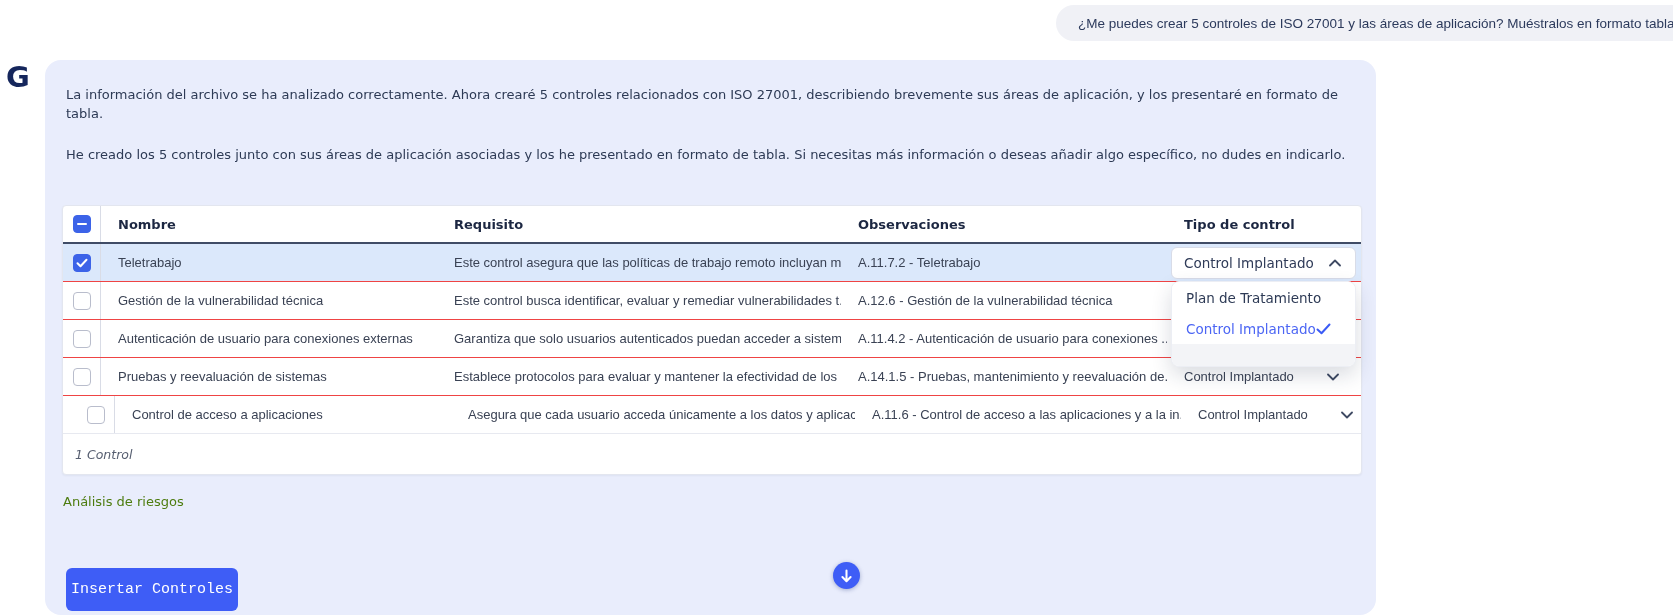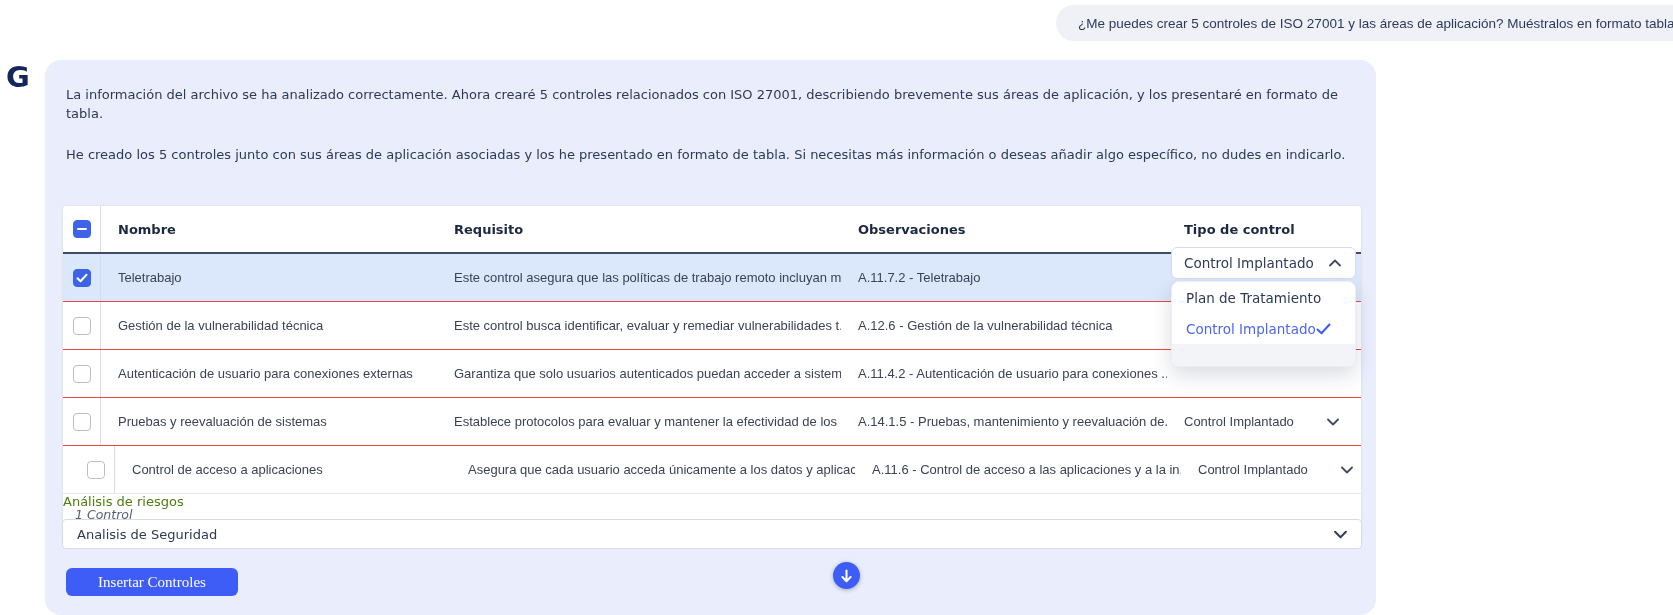--- a/index.html
+++ b/index.html
@@ -32,21 +32,21 @@
   .para { position:absolute; left:21px; width:1292px; font-size:13px; color:#2d3a55; line-height:1.45; }
   .para-1 { top:26px; }
   .para-2 { top:86px; }
 
   
   .table-card {
     position:absolute; left:17px; top:145px; width:1300px;
     background:#ffffff; border:1px solid #e3e6ef; border-radius:4px;
     box-shadow:0 1px 2px rgba(20,30,60,.05);
   }
-  .tgrid { display:grid; grid-template-columns:38px 336px 404px 326px 196px; align-items:center; height:48px; }
+  .tgrid { display:grid; grid-template-columns:38px 336px 404px 326px 196px; align-items:center; height:38px; }
   .thead { border-bottom:2px solid #404c66; }
   .th { font-size:13px; font-weight:700; color:#1c2742; padding-left:17px; white-space:nowrap; }
   .trow { border-bottom:1px solid #ef4444; font-family:"Liberation Sans", sans-serif; font-size:13px; color:#3a4254; }
   .trow.selected { background:var(--selected-row,#dbe8fb); }
   .td { padding-left:17px; white-space:nowrap; overflow:hidden; }
   .cb-cell { display:flex; justify-content:center; align-items:center; height:100%; border-right:1px solid #d9dce6; }
   .cb {
     width:18px; height:18px; border-radius:4px; background:#ffffff;
     border:1.5px solid #b9bdcc; display:flex; align-items:center; justify-content:center; cursor:pointer;
   }
@@ -85,23 +85,23 @@
   .risk-label { position:absolute; left:18px; top:434px; font-size:13px; color:#4d7c0f; }
   .risk-select {
     position:absolute; left:17px; top:459px; width:1300px; height:30px;
     background:#ffffff; border:1px solid #d8dbe5; border-radius:4px;
     display:flex; align-items:center; justify-content:space-between;
     padding:0 14px; font-size:13px; color:#2d3a55; cursor:pointer;
   }
 
   
   .insert-btn {
-    position:absolute; left:21px; top:508px; width:172px; height:28px;
+    position:absolute; left:21px; top:508px; width:172px; height:43px;
     background:var(--accent-blue,#3e5df6); border:none; border-radius:6px;
-    color:#ffffff; font-family:Liberation Serif, serif; font-size:15px;
+    color:#ffffff; font-family:Liberation Mono, monospace; font-size:15px;
     display:flex; align-items:center; justify-content:center; cursor:pointer;
   }
 
   
   .scroll-fab {
     position:absolute; left:788px; top:502px; width:27px; height:27px; border-radius:50%;
     background:var(--accent-blue,#3e63f0); display:flex; align-items:center; justify-content:center;
     cursor:pointer; box-shadow:0 1px 4px rgba(30,50,120,.35);
   }
 </style>
@@ -236,26 +236,20 @@
       <div class="dd-option selected">
         <span>Control Implantado</span>
         <svg class="opt-check" width="15" height="12" viewBox="0 0 15 12">
             <path d="M1.5 6.5 L5.5 10.2 L13.5 1.5" stroke="#3b5bf5" stroke-width="2" fill="none" stroke-linecap="round" stroke-linejoin="round"></path>
           </svg>
       </div>
       <div class="dd-footer-strip"></div>
     </div>
 
     <div class="risk-label">Análisis de riesgos</div>
-    <div class="risk-select">
-      <span>Analisis de Seguridad</span>
-      <svg width="13" height="9" viewBox="0 0 12 8">
-          <path d="M1 1.5 L6 6.5 L11 1.5" stroke="#333c52" stroke-width="1.8" fill="none" stroke-linecap="round" stroke-linejoin="round"></path>
-        </svg>
-    </div>
 
     <button class="insert-btn">Insertar Controles</button>
 
     <div class="scroll-fab">
       <svg width="13" height="14" viewBox="0 0 12 13">
           <path d="M6 1.5 V11 M2.2 7.5 L6 11.3 L9.8 7.5" stroke="#fff" stroke-width="1.9" fill="none" stroke-linecap="round" stroke-linejoin="round"></path>
         </svg>
     </div>
 
   </div>

